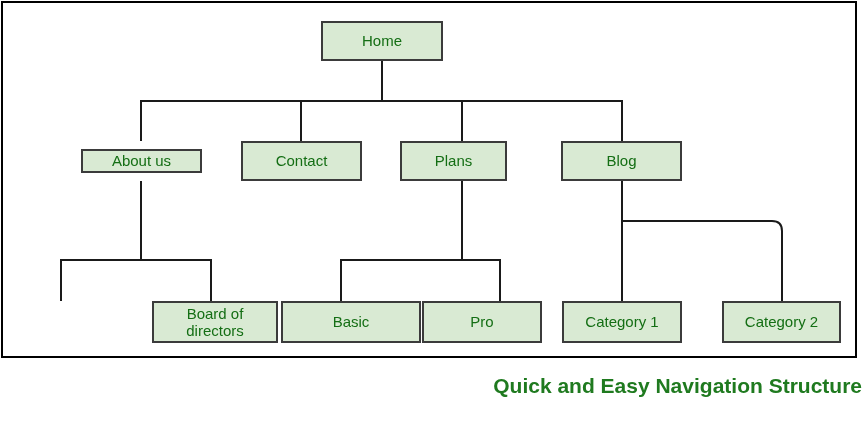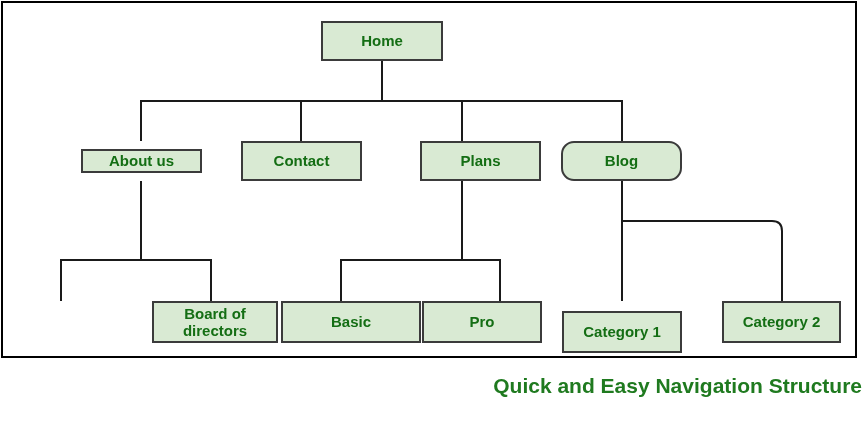--- a/index.html
+++ b/index.html
@@ -18,21 +18,21 @@
   }
   .frame{
     position:absolute;left:1px;top:1px;width:856px;height:357px;
     border:2px solid var(--frame-border);box-sizing:border-box;
   }
   .wires{position:absolute;left:0;top:0;}
   .wires path{stroke:var(--line);stroke-width:2;fill:none;}
   .node{
     position:absolute;box-sizing:border-box;
     background:var(--node-fill);border:2px solid var(--node-border);
-    color:var(--node-text);font-weight:bold;font-size:15px;line-height:1.15;
+    color:var(--node-text);font-weight:normal;font-size:15px;line-height:1.15;
     display:flex;align-items:center;justify-content:center;text-align:center;
     padding:0 4px;
   }
   .caption{
     position:absolute;left:0;top:374px;width:862px;text-align:right;
     font-size:21px;font-weight:bold;color:var(--caption-text);
     font-family:"Liberation Sans",sans-serif;
   }
 </style>
 </head>
@@ -56,30 +56,30 @@
     <path d="M622 181 L622 301"></path>
     <path d="M622 221 L772 221 Q782 221 782 231 L782 301"></path>
   </svg>
 
   <div class="node" style="left:321px;top:21px;width:122px;height:40px;">Home</div>
 
   <div class="node" style="left:81px;top:141px;width:121px;height:24px;margin-top:8px;">About us</div>
 
   <div class="node" style="left:241px;top:141px;width:121px;height:40px;">Contact</div>
 
-  <div class="node" style="left:420px;top:141px;width:121px;height:40px;">Plans</div>
+  <div class="node" style="left:400px;top:141px;width:107px;height:40px;">Plans</div>
 
-  <div class="node" style="left:561px;top:141px;width:121px;height:40px;border-radius:13px;">Blog</div>
+  <div class="node" style="left:561px;top:141px;width:121px;height:40px;">Blog</div>
 
 
   <div class="node" style="left:152px;top:301px;width:126px;height:42px;">Board of directors</div>
 
   <div class="node" style="left:281px;top:301px;width:140px;height:42px;">Basic</div>
 
   <div class="node" style="left:422px;top:301px;width:120px;height:42px;">Pro</div>
 
-  <div class="node" style="left:562px;top:311px;width:120px;height:42px;">Category 1</div>
+  <div class="node" style="left:562px;top:301px;width:120px;height:42px;">Category 1</div>
 
   <div class="node" style="left:722px;top:301px;width:119px;height:42px;">Category 2</div>
 
   <div class="caption">Quick and Easy Navigation Structure</div>
 
 </div>
 
 </body></html>

